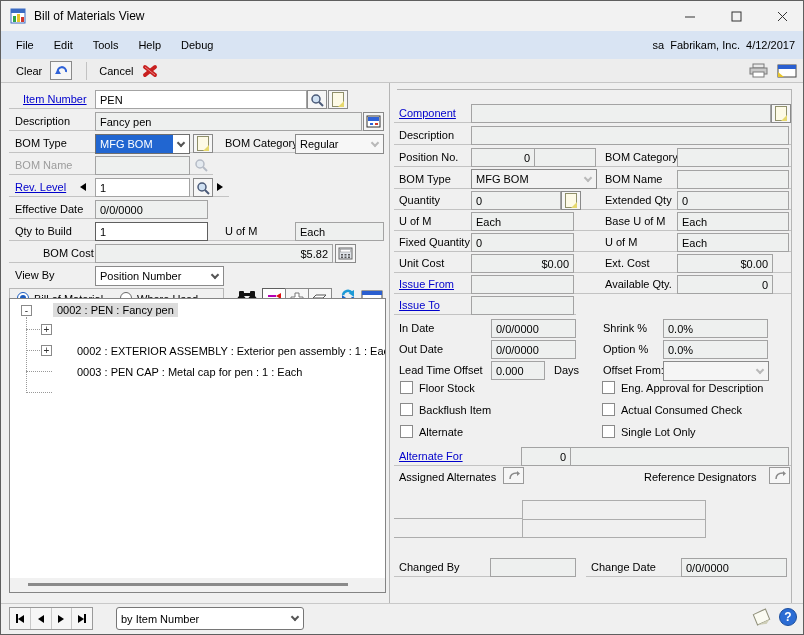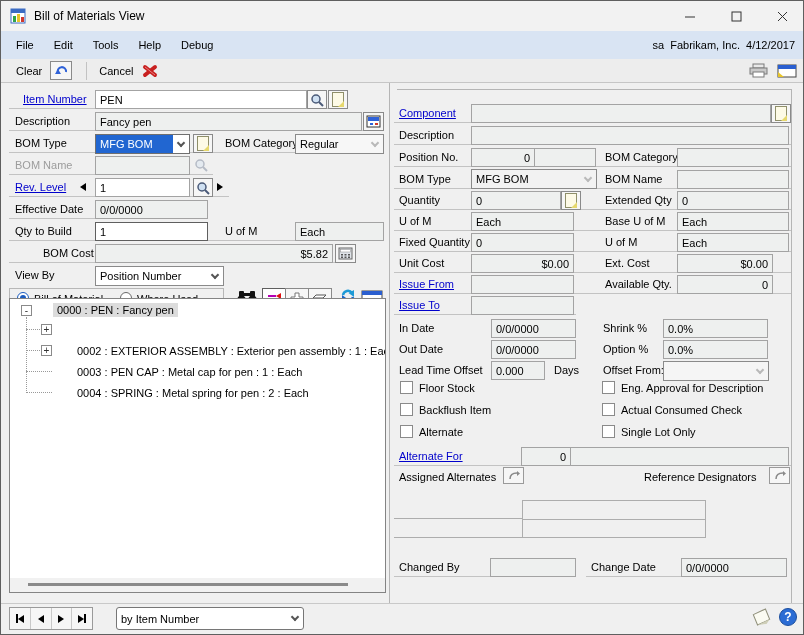--- a/index.html
+++ b/index.html
@@ -294,29 +294,28 @@
   </span>
 
   <div class="treebox">
     <div class="dotv" style="left:16px;top:18px;height:76px;"></div>
     <div class="doth" style="left:16px;top:30px;width:14px;"></div>
     <div class="doth" style="left:16px;top:51px;width:14px;"></div>
     <div class="doth" style="left:16px;top:72px;width:26px;"></div>
     <div class="doth" style="left:16px;top:93px;width:26px;"></div>
 
     <span class="tbx" style="left:11px;top:6px;">-</span>
-    <span class="titem tsel" style="left:43px;top:4px;">0000 : PEN  :  Fancy pen</span>
+    <span class="titem tsel" style="left:43px;top:4px;">0002 : PEN  :  Fancy pen</span>
 
     <span class="tbx" style="left:31px;top:25px;">+</span>
 
     <span class="tbx" style="left:31px;top:46px;">+</span>
     <span class="titem" style="left:67px;top:46px;">0002 : EXTERIOR ASSEMBLY  :  Exterior pen assembly : 1 : Each</span>
 
     <span class="titem" style="left:67px;top:67px;">0003 : PEN CAP  :  Metal cap for pen : 1 : Each</span>
-    <span class="titem" style="left:67px;top:88px;">0004 : SPRING  :  Metal spring for pen : 2 : Each</span>
 
     <div class="abs" style="left:0px;top:279px;width:375px;height:14px;background:#f1f1f1;">
       <div class="abs" style="left:18px;top:5px;width:320px;height:3px;background:#8a8a8a;"></div>
     </div>
   </div>
 
   <div class="vline" style="left:388px;top:82px;height:521px;"></div>
   <div class="vline" style="left:790px;top:88px;height:514px;"></div>
   <div class="hline" style="left:396px;top:88px;width:394px;"></div>
   <div class="hline" style="left:0px;top:602px;width:804px;border-color:#c9c9c9;"></div>

